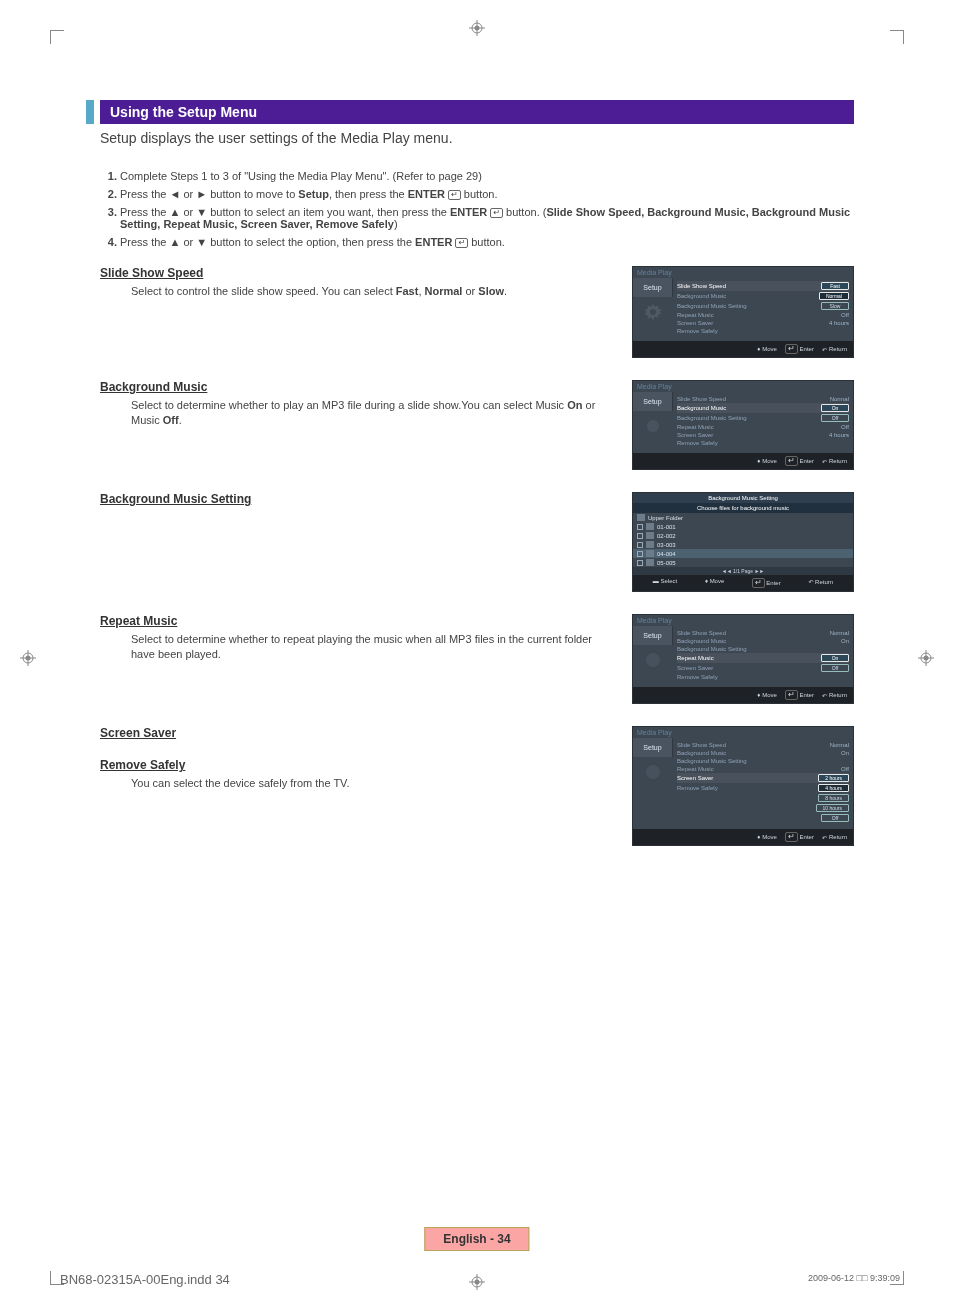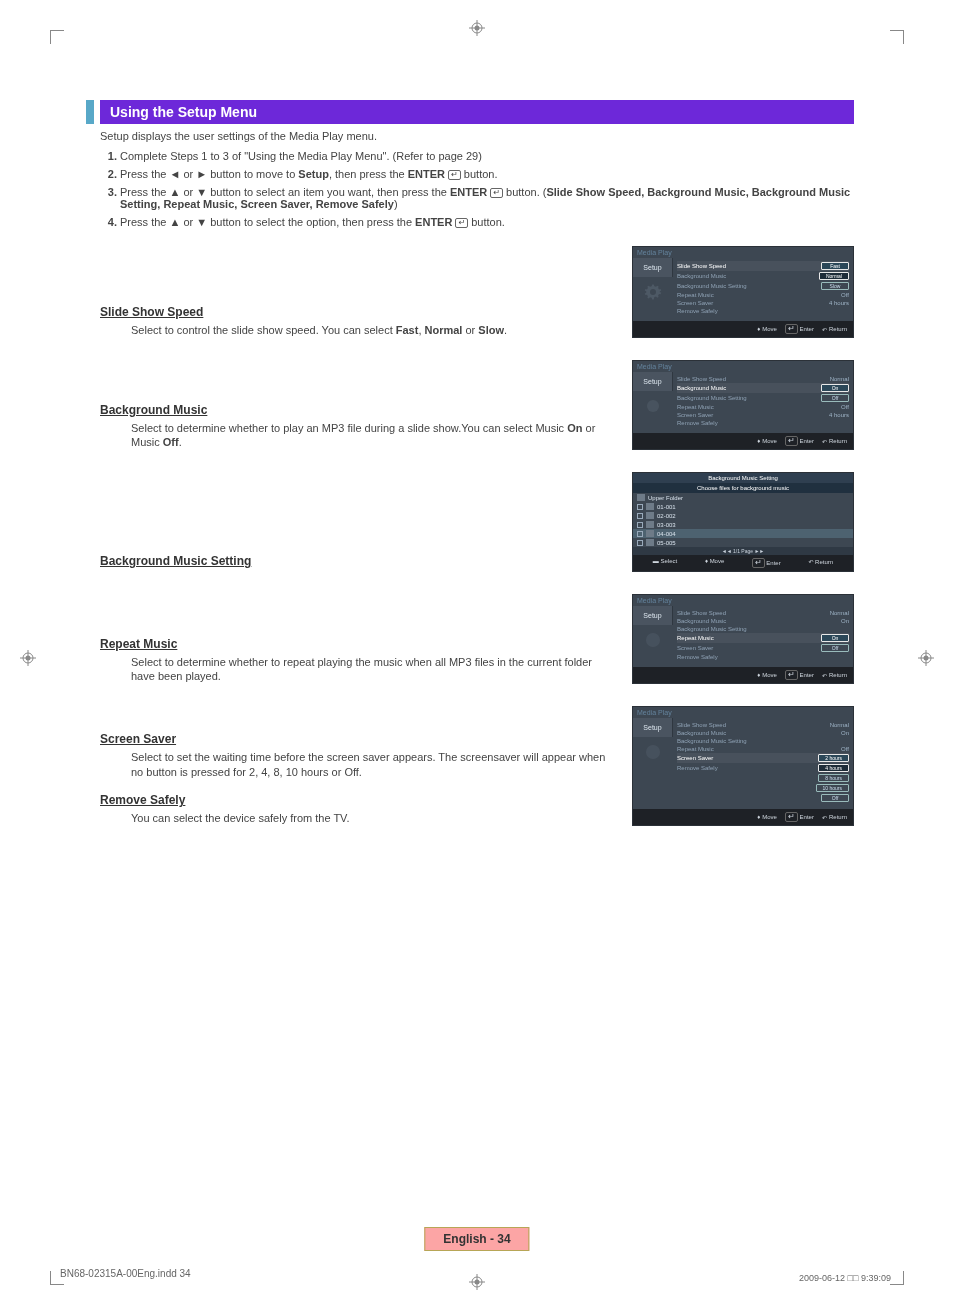--- a/index.html
+++ b/index.html
@@ -9,29 +9,29 @@
 .crop-tr { top: 30px; right: 50px; border-top: 1px solid #888; border-right: 1px solid #888; }
 .crop-bl { bottom: 30px; left: 50px; border-bottom: 1px solid #888; border-left: 1px solid #888; }
 .crop-br { bottom: 30px; right: 50px; border-bottom: 1px solid #888; border-right: 1px solid #888; }
 .reg-mark { position: absolute; width: 16px; height: 16px; }
 .reg-mark svg { width: 16px; height: 16px; }
 .rm-top { top: 20px; left: 50%; transform: translateX(-50%); }
 .rm-bottom { bottom: 25px; left: 50%; transform: translateX(-50%); }
 .rm-left { top: 50%; left: 20px; transform: translateY(-50%); }
 .rm-right { top: 50%; right: 20px; transform: translateY(-50%); }
 .content { position: absolute; top: 100px; left: 100px; right: 100px; }
-.section-heading { background: #6d28d9; color: #fff; font-weight: bold; font-size: 14px; padding: 4px 10px; margin-bottom: 6px; position: relative; }
+.section-heading { background: #4c1d95; color: #fff; font-weight: bold; font-size: 14px; padding: 4px 10px; margin-bottom: 6px; position: relative; }
 .section-heading::before { content: ""; position: absolute; left: -14px; top: 0; bottom: 0; width: 8px; background: #58a8c8; }
-.intro { font-size: 11px; color: #444; margin-bottom: 8px; }
+.intro { font-size: 14px; color: #444; margin-bottom: 24px; }
 .steps { margin-left: 20px; margin-bottom: 18px; }
 .steps li { list-style: decimal; margin-bottom: 6px; font-size: 11px; color: #444; font-weight: bold; }
 .steps li .body { font-weight: normal; }
 .steps li .sub { display: block; margin-top: 2px; font-weight: normal; }
 .subs { display: flex; flex-direction: column; gap: 22px; }
-.subrow { display: flex; gap: 20px; align-items: flex-end; }
+.subrow { display: flex; gap: 20px; align-items: flex-start; }
 .subrow .text { flex: 1; }
 .sub-title { text-decoration: underline; font-weight: bold; font-size: 12px; color: #333; margin-bottom: 4px; }
 .sub-body { font-size: 11px; color: #444; line-height: 1.35; margin-left: 31px; }
 .sshot { width: 222px; flex-shrink: 0; background: #3d4752; border: 1px solid #2b3138; color: #c7d2dd; font-size: 6px; position: relative; }
 .ss-head { color: #7ca9cc; font-size: 7px; padding: 2px 4px; opacity: .6; }
 .ss-row { display: flex; align-items: stretch; }
 .ss-side { width: 40px; background: #4a5460; font-size: 7px; color: #dce5ee; display: flex; align-items: center; justify-content: center; padding: 6px 0; border-right: 1px solid #2f3740; }
 .ss-main { flex: 1; padding: 3px 4px 6px 4px; }
 .ss-item { display: flex; align-items: center; gap: 4px; padding: 1px 0; color: #8fa2b5; }
 .ss-item.sel { color: #fff; background: rgba(255,255,255,.06); }
@@ -44,22 +44,22 @@
 .ss-bms .ss-head2 { background: #2f3f50; color: #fff; font-size: 6px; text-align: center; padding: 2px; }
 .ss-bms .ss-prompt { background: #20303f; color: #fff; font-size: 6px; text-align: center; padding: 2px; }
 .ss-bms .file-row { display: flex; align-items: center; gap: 3px; padding: 1px 4px; font-size: 6px; color: #d6e0ea; }
 .ss-bms .file-row.sel { background: #4d6270; }
 .ss-bms .cb { width: 6px; height: 6px; border: 1px solid #9ab; display: inline-block; }
 .ss-bms .mi { width: 8px; height: 7px; background: #6e7b88; display: inline-block; }
 .ss-bms .pager { text-align: center; font-size: 5px; color: #c9d2dc; padding: 1px; background: #2f3944; }
 .ss-bms .foot2 { background: #1e2126; color: #cfd6de; font-size: 6px; padding: 3px 6px; display: flex; justify-content: space-around; }
 .enter-icon { display: inline-block; border: 1px solid #666; border-radius: 2px; padding: 0 2px; font-size: 8px; line-height: 1; vertical-align: middle; }
 .page-footer-bar { position: absolute; bottom: 64px; left: 50%; transform: translateX(-50%); background: #fca5a5; border: 1px solid #b7a656; padding: 4px 18px; font-weight: bold; font-size: 12px; color: #333; }
-.foot-left { position: absolute; bottom: 36px; left: 60px; font-size: 10px; color: #666; }
-.foot-right { position: absolute; bottom: 32px; right: 63px; font-size: 9px; color: #666; }
+.foot-left { position: absolute; bottom: 28px; left: 60px; font-size: 13px; color: #666; }
+.foot-right { position: absolute; bottom: 32px; right: 54px; font-size: 9px; color: #666; }
 </style>
 </head>
 <body>
 
 <div class="crop-tl"></div>
 <div class="crop-tr"></div>
 <div class="crop-bl"></div>
 <div class="crop-br"></div>
 <div class="reg-mark rm-top"><svg viewBox="0 0 16 16">
       <circle cx="8" cy="8" r="5" fill="none" stroke="#888" stroke-width="1"></circle>
@@ -299,21 +299,20 @@
               <span>Enter</span>
             </span>
             <span>↶ <span>Return</span></span>
           </div>
       </div>
     </div>
 
     <div class="subrow">
       <div class="text">
         <div class="sub-title">Screen Saver</div>
-        <div class="sub-body">Select to set the waiting time before the screen saver appears. The screensaver will appear when no button is pressed for 2, 4, 8, 10 hours or Off.</div>
         <div style="height:14px"></div>
         <div class="sub-title">Remove Safely</div>
         <div class="sub-body">You can select the device safely from the TV.</div>
       </div>
       <div class="sshot">
         <div class="ss-head">Media Play</div>
         <div class="ss-row">
           <div style="display:flex;flex-direction:column">
             <div class="ss-side">Setup</div>
             <div class="ss-gear">

